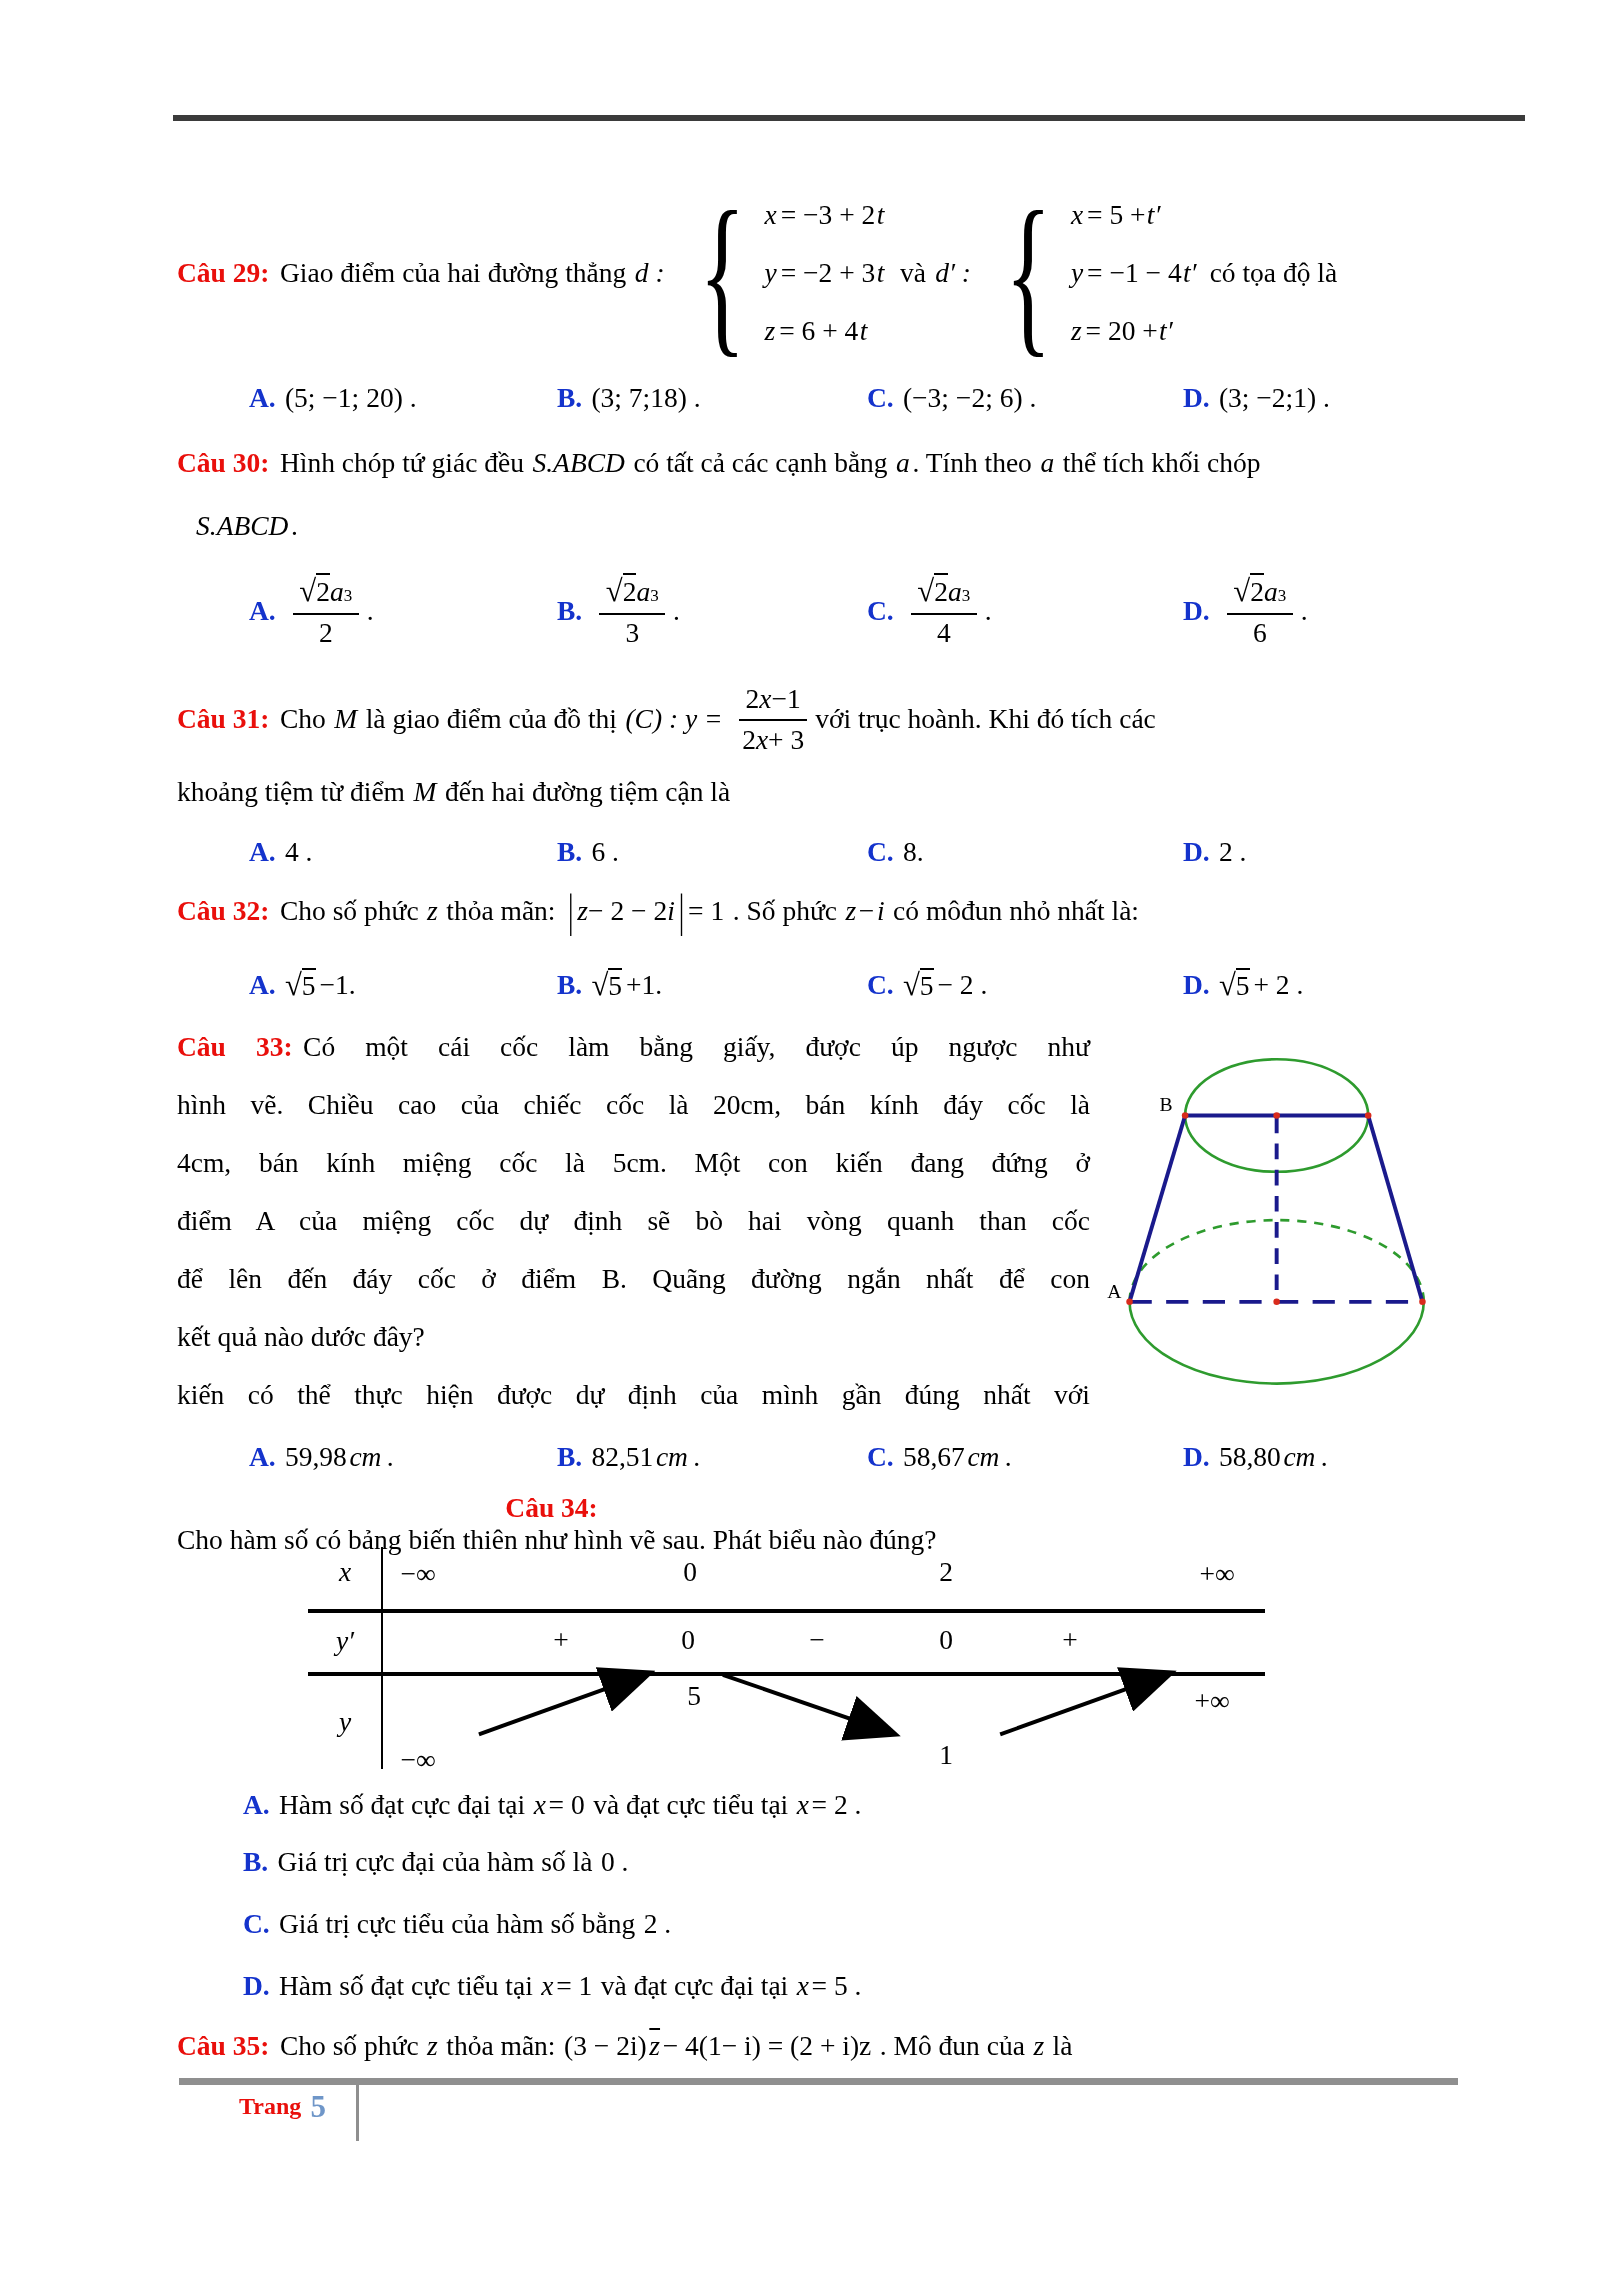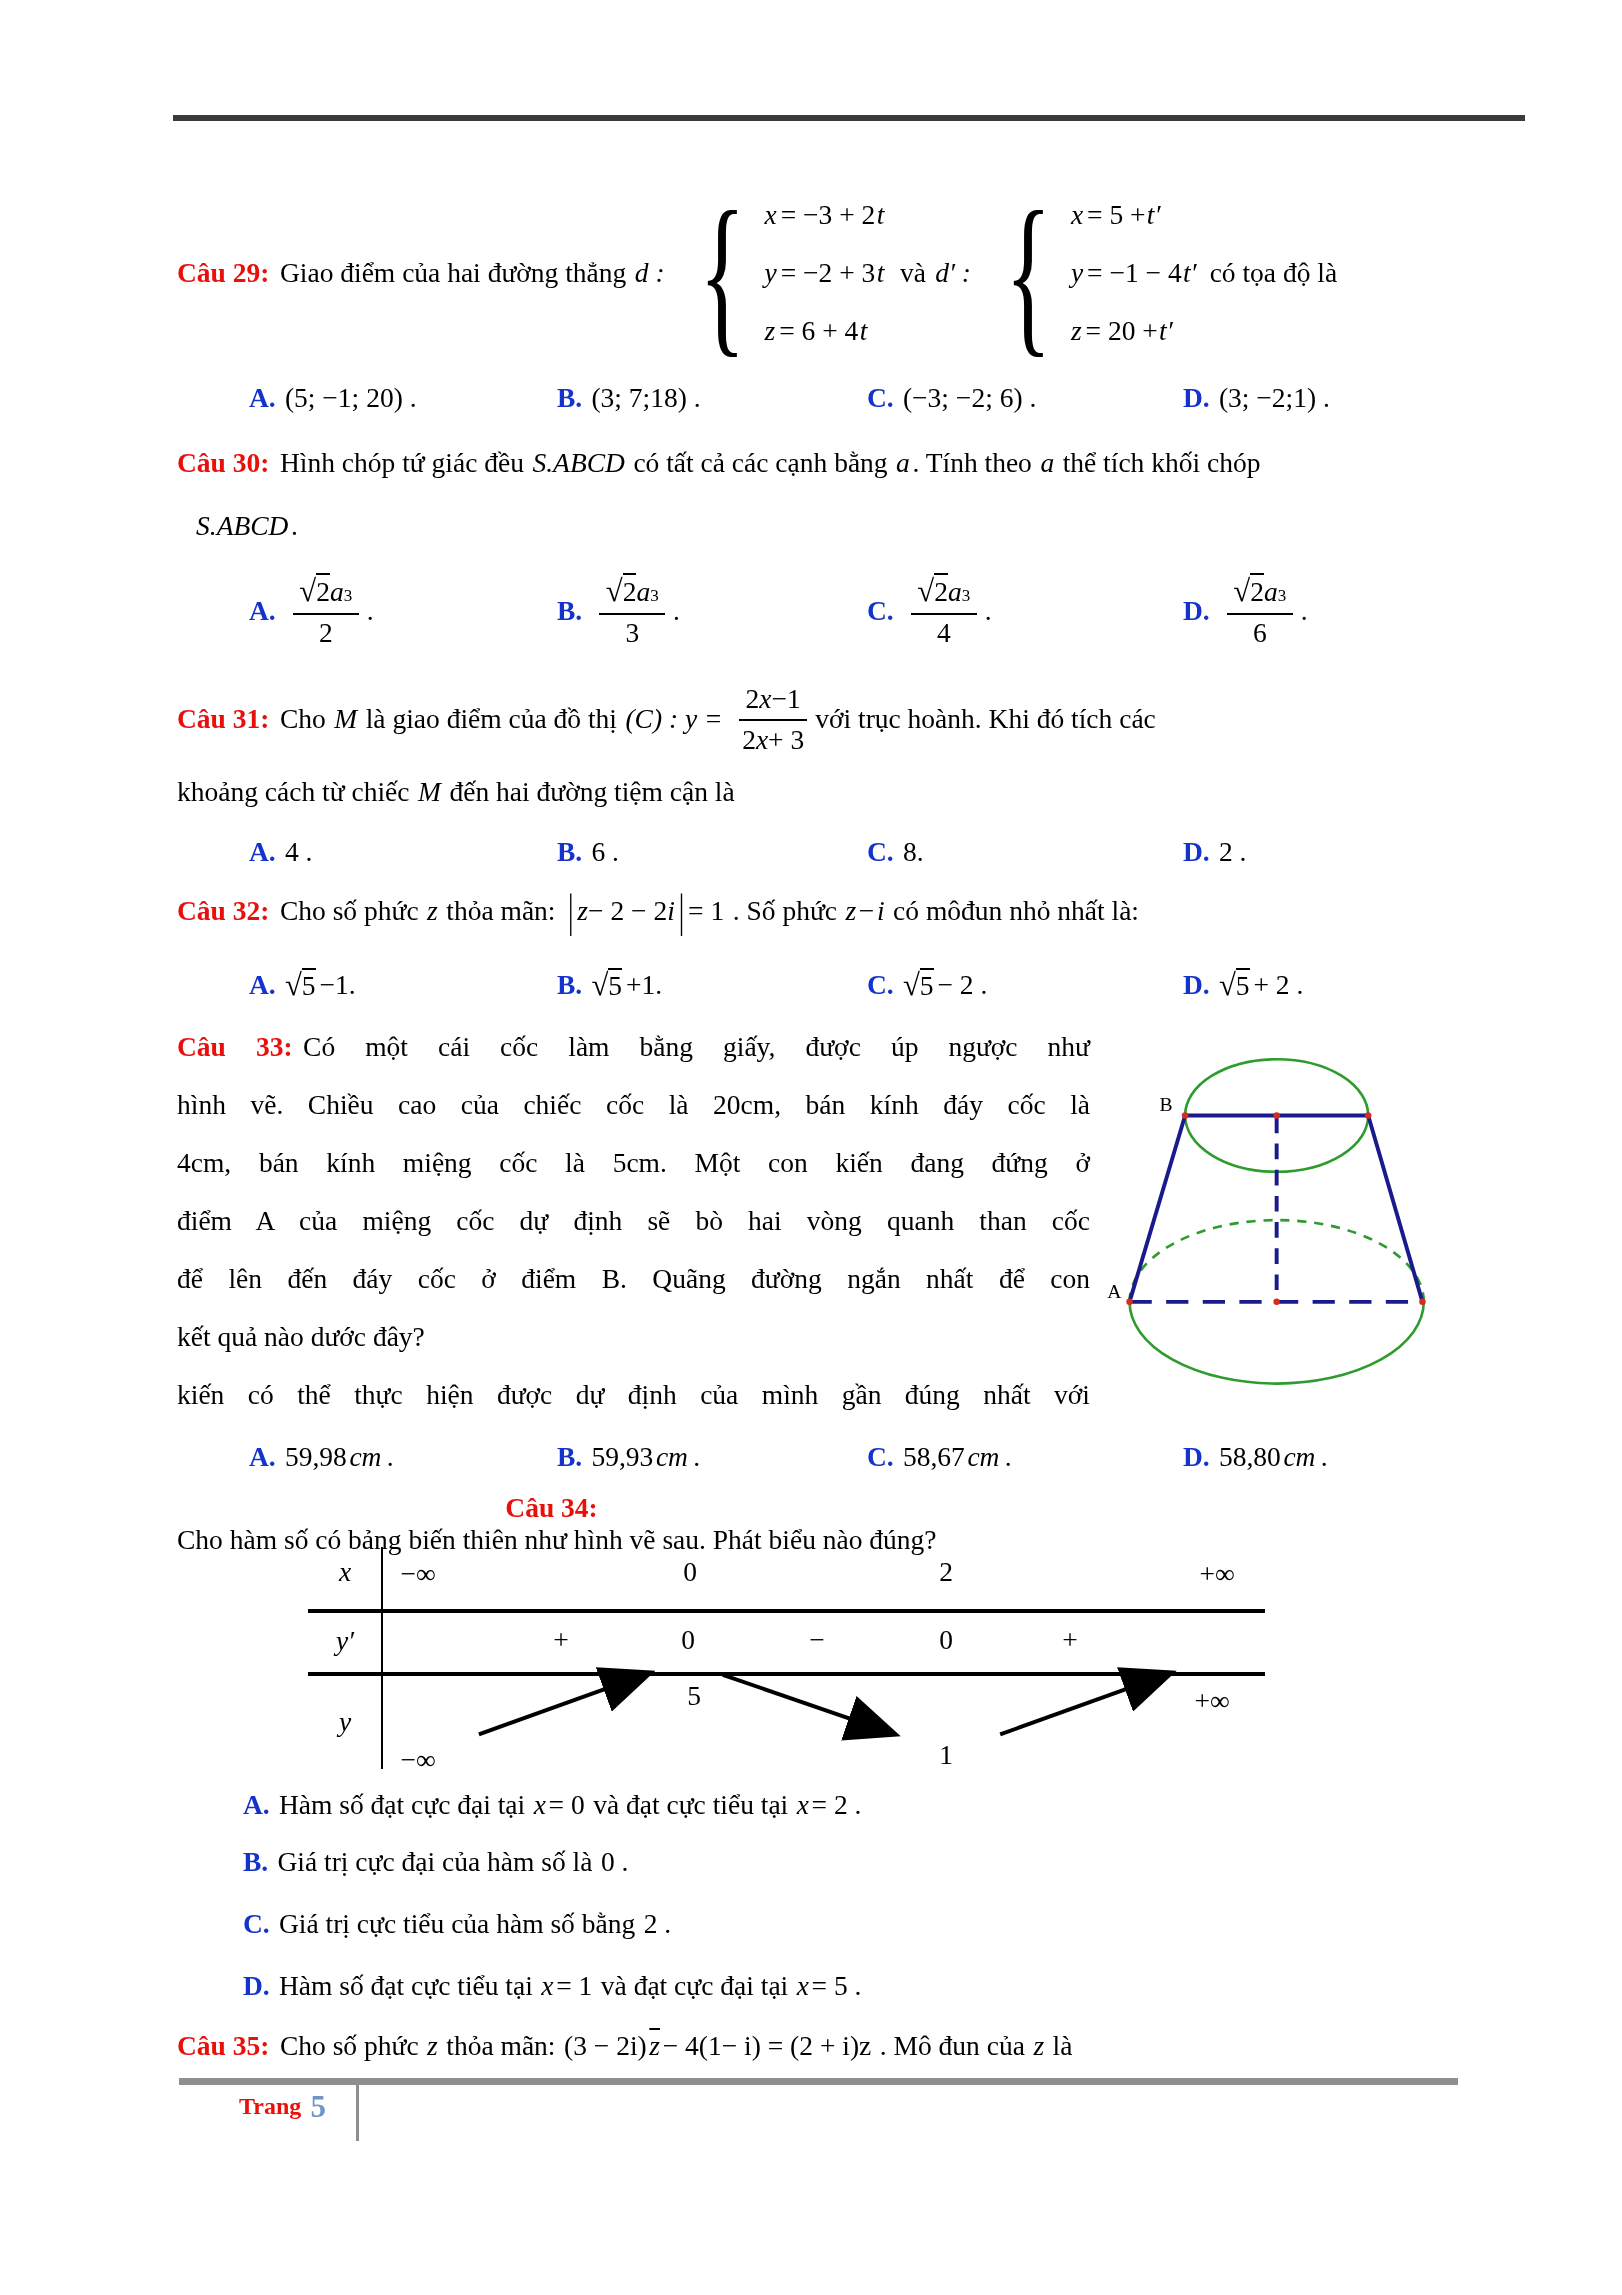--- a/index.html
+++ b/index.html
@@ -209,21 +209,21 @@
       </span>
     <span class="den">
         <span>2</span>
         <span class="it">x</span>
         <span>+ 3</span>
       </span>
   </span>
   <span class="seg">với trục hoành. Khi đó tích các</span>
 </div>
 <div class="abs row" style="left:177px;top:767px;height:49px;">
-  <span class="seg">khoảng cách từ chiếc</span>
+  <span class="seg">khoảng tiệm từ điểm</span>
   <span class="seg it">M</span>
   <span class="seg">đến hai đường tiệm cận là</span>
 </div>
 
 <div class="abs" style="left:177px;top:828px;width:1361px;height:47px;">
   <span class="opt" style="left:72px;">
       <b class="L">A.</b>
       <span>4 .</span>
     </span>
   <span class="opt" style="left:380px;">
@@ -324,21 +324,21 @@
 
 <div class="abs" style="left:177px;top:1433px;width:1361px;height:47px;">
   <span class="opt" style="left:72px;">
       <b class="L">A.</b>
       <span>59,98</span>
       <span class="it" style="margin:0 5.2px 0 2.6px;">cm</span>
       <span>.</span>
     </span>
   <span class="opt" style="left:380px;">
       <b class="L">B.</b>
-      <span>59,93</span>
+      <span>82,51</span>
       <span class="it" style="margin:0 5.2px 0 2.6px;">cm</span>
       <span>.</span>
     </span>
   <span class="opt" style="left:690px;">
       <b class="L">C.</b>
       <span>58,67</span>
       <span class="it" style="margin:0 5.2px 0 2.6px;">cm</span>
       <span>.</span>
     </span>
   <span class="opt" style="left:1006px;">

